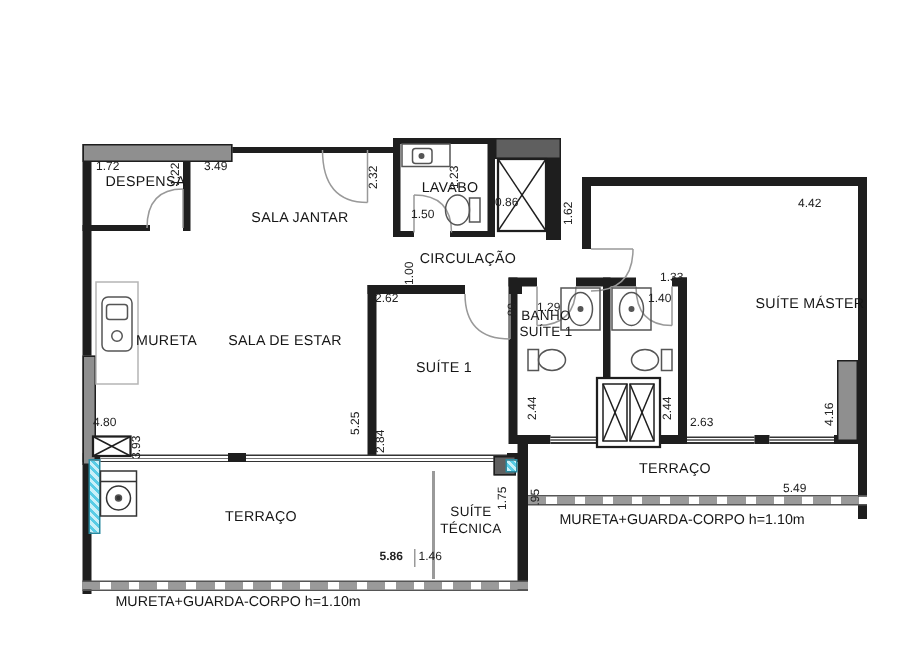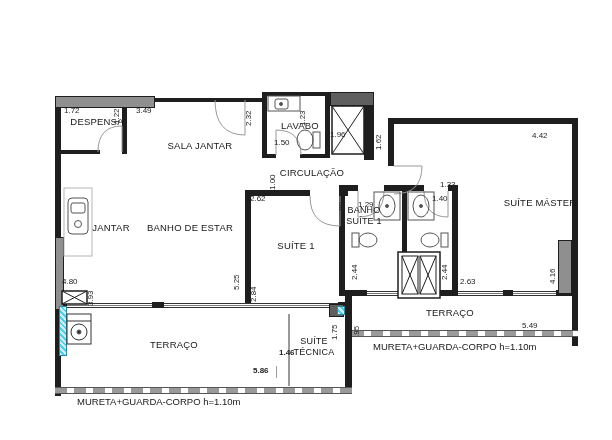--- a/index.html
+++ b/index.html
@@ -135,54 +135,54 @@
       <line x1="67" y1="321" x2="91" y2="321" stroke="#333"></line>
       <circle cx="79" cy="332" r="8" stroke="#333"></circle>
       <circle cx="79" cy="332" r="2" fill="#333"></circle>
     </g>
   </svg>
 
   <div class="rlabel" style="left:62px;top:116px;width:70px">DESPENSA</div>
   <div class="rlabel" style="left:155px;top:140px;width:90px">SALA JANTAR</div>
   <div class="rlabel" style="left:274px;top:120px;width:52px">LAVABO</div>
   <div class="rlabel" style="left:267px;top:167px;width:90px">CIRCULAÇÃO</div>
-  <div class="rlabel" style="left:80px;top:222px;width:62px">JANTAR</div>
-  <div class="rlabel" style="left:138px;top:222px;width:104px">BANHO DE ESTAR</div>
+  <div class="rlabel" style="left:80px;top:222px;width:62px">MURETA</div>
+  <div class="rlabel" style="left:138px;top:222px;width:104px">SALA DE ESTAR</div>
   <div class="rlabel" style="left:265px;top:240px;width:62px">SUÍTE 1</div>
   <div class="rlabel sm" style="left:340px;top:205px;width:48px">BANHO SUÍTE 1</div>
   <div class="rlabel" style="left:492px;top:197px;width:96px">SUÍTE MÁSTER</div>
   <div class="rlabel" style="left:138px;top:339px;width:72px">TERRAÇO</div>
   <div class="rlabel sm" style="left:287px;top:336px;width:54px">SUÍTE TÉCNICA</div>
   <div class="rlabel" style="left:414px;top:307px;width:72px">TERRAÇO</div>
 
   <div class="note" style="left:60px;top:396px">MURETA+GUARDA-CORPO h=1.10m</div>
   <div class="note" style="left:356px;top:341px">MURETA+GUARDA-CORPO h=1.10m</div>
 
   <span class="dim" style="left:64px;top:106px">1.72</span>
   <span class="dim rot" style="left:112px;top:124px">1.22</span>
   <span class="dim" style="left:136px;top:106px">3.49</span>
   <span class="dim rot" style="left:244px;top:126px">2.32</span>
   <span class="dim" style="left:274px;top:138px">1.50</span>
   <span class="dim rot" style="left:298px;top:126px">1.23</span>
-  <span class="dim" style="left:330px;top:130px">1.96</span>
+  <span class="dim" style="left:330px;top:130px">0.86</span>
   <span class="dim rot" style="left:374px;top:150px">1.62</span>
   <span class="dim" style="left:532px;top:131px">4.42</span>
   <span class="dim rot" style="left:268px;top:190px">1.00</span>
   <span class="dim" style="left:250px;top:194px">2.62</span>
   <span class="dim" style="left:358px;top:200px">1.29</span>
   <span class="dim" style="left:440px;top:180px">1.33</span>
   <span class="dim" style="left:432px;top:194px">1.40</span>
   <span class="dim rot" style="left:337px;top:213px">.89</span>
   <span class="dim rot" style="left:232px;top:290px">5.25</span>
   <span class="dim rot" style="left:249px;top:302px">2.84</span>
   <span class="dim rot" style="left:350px;top:280px">2.44</span>
   <span class="dim rot" style="left:440px;top:280px">2.44</span>
   <span class="dim" style="left:460px;top:277px">2.63</span>
   <span class="dim" style="left:62px;top:277px">4.80</span>
   <span class="dim rot" style="left:86px;top:306px">3.93</span>
   <span class="dim rot" style="left:330px;top:340px">1.75</span>
   <span class="dim rot" style="left:352px;top:337px">.95</span>
   <span class="dim" style="left:253px;top:366px;font-weight:bold">5.86</span>
-  <span class="dim" style="left:279px;top:348px;font-weight:bold">1.46</span>
+  <span class="dim" style="left:279px;top:366px;font-weight:normal">1.46</span>
   <span class="dim" style="left:522px;top:321px">5.49</span>
   <span class="dim rot" style="left:548px;top:284px">4.16</span>
 
 </div>
 
 </body></html>

